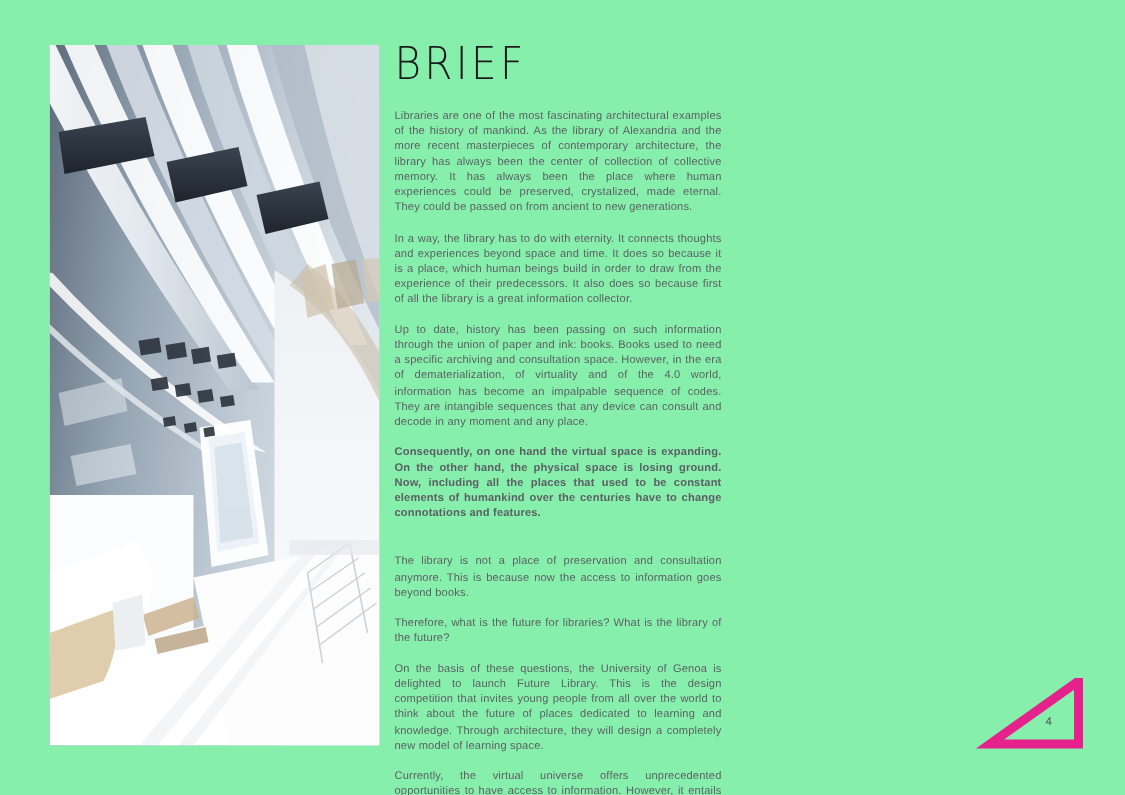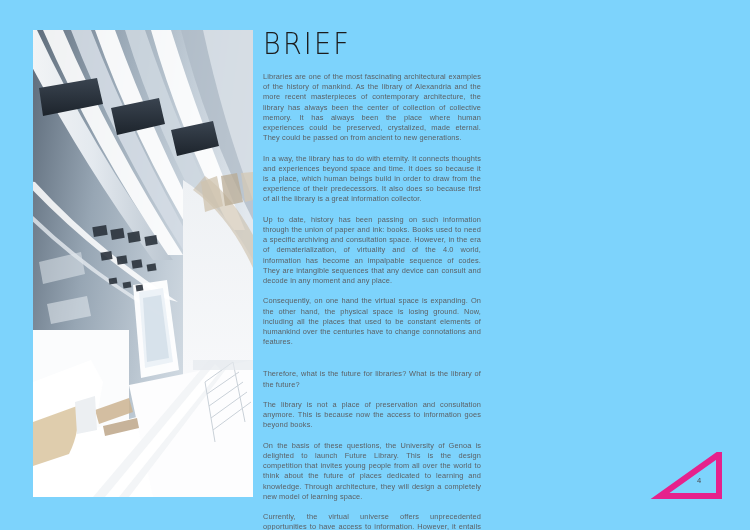--- a/index.html
+++ b/index.html
@@ -9,21 +9,21 @@
     height: 530px;
     background: #ffffff;
     font-family: "Liberation Sans", sans-serif;
     overflow: hidden;
   }
 
   .page {
     position: relative;
     width: 750px;
     height: 530px;
-    background: #7dd3fc;
+    background: #86efac;
   }
 
   
   .photo {
     position: absolute;
     left: 33px;
     top: 30px;
     width: 220px;
     height: 467px;
     overflow: hidden;
@@ -72,21 +72,21 @@
     line-height: 10.2px;
     color: #5b5f63;
     text-align: justify;
     text-justify: inter-word;
     letter-spacing: 0.12px;
     margin-bottom: 10.2px;
     -webkit-hyphens: auto;
     hyphens: auto;
   }
 
-  .col p:last-child { margin-bottom: 0; }
+  .col p:last-child { margin-bottom: 0; font-weight: bold; }
 
   .col p.bold {
     font-weight: bold;
     color: #1d1f21;
     letter-spacing: 0.05px;
   }
 
   
   .logo-wrap {
     position: absolute;
@@ -239,22 +239,22 @@
     <div class="columns">
 
       <div class="col">
         <p>Libraries are one of the most fascinating architectural examples of the history of mankind. As the library of Alexandria and the more recent masterpieces of contemporary architecture, the library has always been the center of collection of collective memory. It has always been the place where human experiences could be preserved, crystalized, made eternal. They could be passed on from ancient to new generations.</p>
         <p>In a way, the library has to do with eternity. It connects thoughts and experiences beyond space and time. It does so because it is a place, which human beings build in order to draw from the experience of their predecessors. It also does so because first of all the library is a great information collector.</p>
         <p>Up to date, history has been passing on such information through the union of paper and ink: books. Books used to need a specific archiving and consultation space. However, in the era of dematerialization, of virtuality and of the 4.0 world, information has become an impalpable sequence of codes. They are intangible sequences that any device can consult and decode in any moment and any place.</p>
         <p>Consequently, on one hand the virtual space is expanding. On the other hand, the physical space is losing ground. Now, including all the places that used to be constant elements of humankind over the centuries have to change connotations and features.</p>
       </div>
 
       <div class="col">
+        <p>The library is not a place of preservation and consultation anymore. This is because now the access to information goes beyond books.</p>
         <p>Therefore, what is the future for libraries? What is the library of the future?</p>
-        <p>The library is not a place of preservation and consultation anymore. This is because now the access to information goes beyond books.</p>
         <p>On the basis of these questions, the University of Genoa is delighted to launch Future Library. This is the design competition that invites young people from all over the world to think about the future of places dedicated to learning and knowledge. Through architecture, they will design a completely new model of learning space.</p>
         <p>Currently, the virtual universe offers unprecedented opportunities to have access to information. However, it entails uncertainties too. The speed and efficiency of research and archiving spaces conflict with the reliability and soundness of the sources. This is the never-ending dispute between tradition and innovation. While new and ancient compete for the heart of culture, designers have the opportunity to interpret this change. They will have the chance to originate a new architectural model aiming to orient the international debate about the evolution of cultural spaces.</p>
         <p class="bold">They thanks all the designers who will take part in this challenge.</p>
       </div>
 
     </div>
   </div>
 
   <div class="logo-wrap">
     <svg viewBox="0 0 78 52" width="78" height="52" aria-hidden="true">

